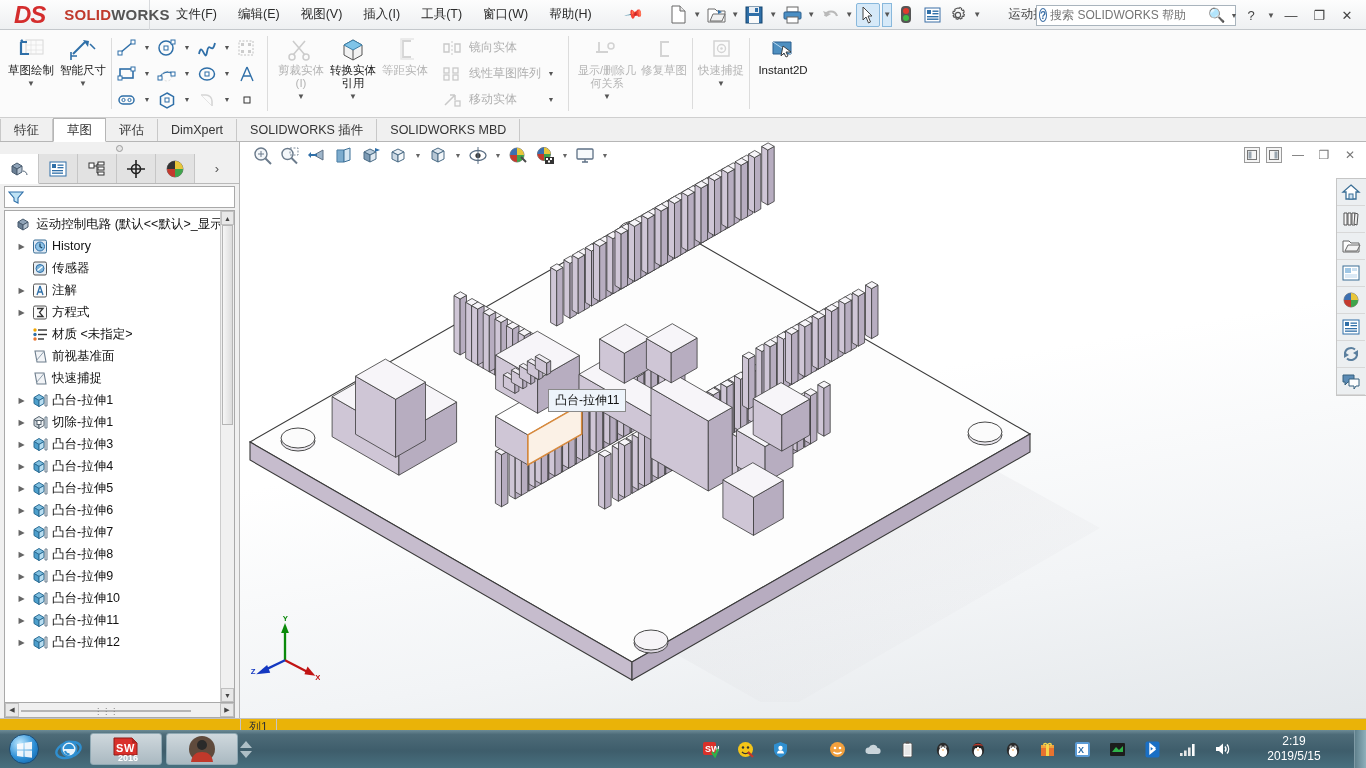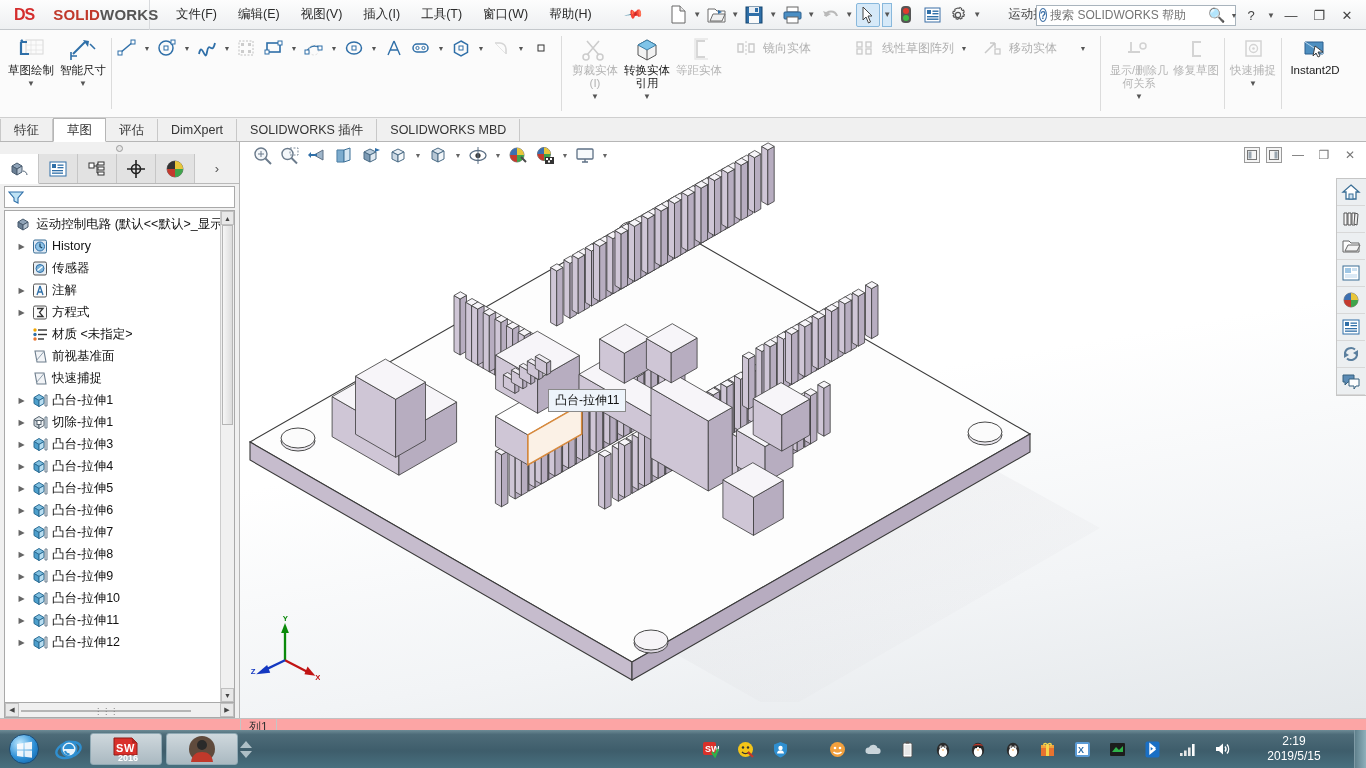--- a/index.html
+++ b/index.html
@@ -17,21 +17,21 @@
     height:30px; width:100%;
     background: linear-gradient(#fdfdfd,#eef0f2);
     border-bottom:1px solid #c4c8cc;
     display:flex; align-items:center;
     position:relative;
   }
   .logo {
     width:150px; height:30px; display:flex; align-items:center; padding-left:14px;
     border-right:1px solid #d8dadd;
   }
-  .logo .ds { color:#d42d2d; font-weight:bold; font-size:16px; letter-spacing:-1px;}
+  .logo .ds { color:#d42d2d; font-weight:bold; font-style:italic; font-size:24px; letter-spacing:-1px;}
   .logo .sw { color:#c0392b; font-weight:bold; font-size:15px; letter-spacing:.2px; margin-left:19px;}
   .logo .sw .lite { color:#555; font-weight:bold; }
   .menubar { display:flex; align-items:center; margin-left:24px; gap:17px; }
   .menubar span { font-size:12.5px; color:#2a2a2a; cursor:default; padding:3px 2px; }
   .pin { margin-left:14px; color:#2a6fa8; font-size:14px; transform:rotate(35deg); }
 
   .qat { display:flex; align-items:center; gap:2px; margin-left:22px; }
   .qbtn { width:24px; height:24px; display:flex; align-items:center; justify-content:center; border:1px solid transparent; border-radius:2px;}
   .qbtn.sel { background:#d6e9f8; border-color:#88b8dc; }
   .caret { width:10px; height:24px; display:flex; align-items:center; justify-content:center; color:#555; font-size:8px;}
@@ -59,21 +59,21 @@
   .rgroup { display:flex; align-items:stretch; padding:2px 5px; }
   .rsep { width:1px; background:#dcdcdc; margin:6px 2px; }
   .bigbtn {
     width:52px; display:flex; flex-direction:column; align-items:center; padding-top:5px;
     cursor:default;
   }
   .bigbtn .ico { width:30px; height:26px; display:flex; align-items:center; justify-content:center; }
   .bigbtn .lbl { font-size:11.5px; color:#1a1a1a; text-align:center; line-height:13px; margin-top:1px; }
   .bigbtn .lbl.dis { color:#b4b4b4; }
   .bigbtn .dd { font-size:8px; color:#555; margin-top:2px;}
-  .grid3 { display:flex; flex-direction:row; justify-content:center; gap:1px; padding:3px 0; }
+  .grid3 { display:flex; flex-direction:column; justify-content:center; gap:1px; padding:3px 0; }
   .grow { display:flex; align-items:center; gap:1px; height:26px;}
   .sico { width:26px; height:24px; display:flex; align-items:center; justify-content:center;}
   .scar { width:12px; height:24px; display:flex; align-items:center; justify-content:center; color:#555; font-size:7px;}
   .labelbtn { display:flex; align-items:center; gap:4px; height:26px; padding:0 4px; min-width:118px;}
   .labelbtn .t { font-size:12px; color:#b0b0b0; }
 
   
   .cmdtabs { height:24px; display:flex; align-items:flex-end; background:#f0f0f0; border-bottom:1px solid #b6b6b6; }
   .ctab {
     height:22px; padding:0 13px; display:flex; align-items:center; font-size:12.5px; color:#333;
@@ -122,21 +122,21 @@
 
   .tooltip { position:absolute; background:#eef4fb; border:1px solid #8a8a8a; font-size:12px; color:#111; padding:2px 6px; z-index:20; }
 
   .triad { position:absolute; left:250px; bottom:36px; width:70px; height:70px; }
 
   
   .rtools { position:absolute; right:0; top:36px; width:30px; background:#eceff1; border:1px solid #c6c6c6; border-right:0; display:flex; flex-direction:column; z-index:6;}
   .rtools .rb { width:28px; height:27px; display:flex; align-items:center; justify-content:center; border-bottom:1px solid #d8d8d8;}
 
   
-  .botrow { height:18px; display:flex; align-items:stretch; background:#fca5a5; border-top:1px solid #c0c0c0;}
+  .botrow { height:18px; display:flex; align-items:stretch; background:#eab308; border-top:1px solid #c0c0c0;}
   .botleft { width:240px; display:flex; align-items:center; }
   .bcell { border-left:1px solid #c5c5c5; padding:0 8px; display:flex; align-items:center; font-size:12px; color:#333;}
   .statusbar { height:20px; background:#f0f0f0; border-top:1px solid #d2d2d2; display:flex; align-items:center; position:relative;}
   .statusbar .txt { font-size:12.5px; color:#1a1a1a; padding-left:4px;}
   .statusbar .right { position:absolute; right:0; display:flex; align-items:center; height:20px;}
   .sb-cell { border-left:1px solid #c5c5c5; height:20px; display:flex; align-items:center; padding:0 14px; font-size:12px; color:#333;}
 
   
   .taskbar { position:absolute; bottom:0; left:0; right:0; height:38px;
      background:linear-gradient(#6d8b96,#4d6b78 12%,#3e5d6b 55%,#48707f);

